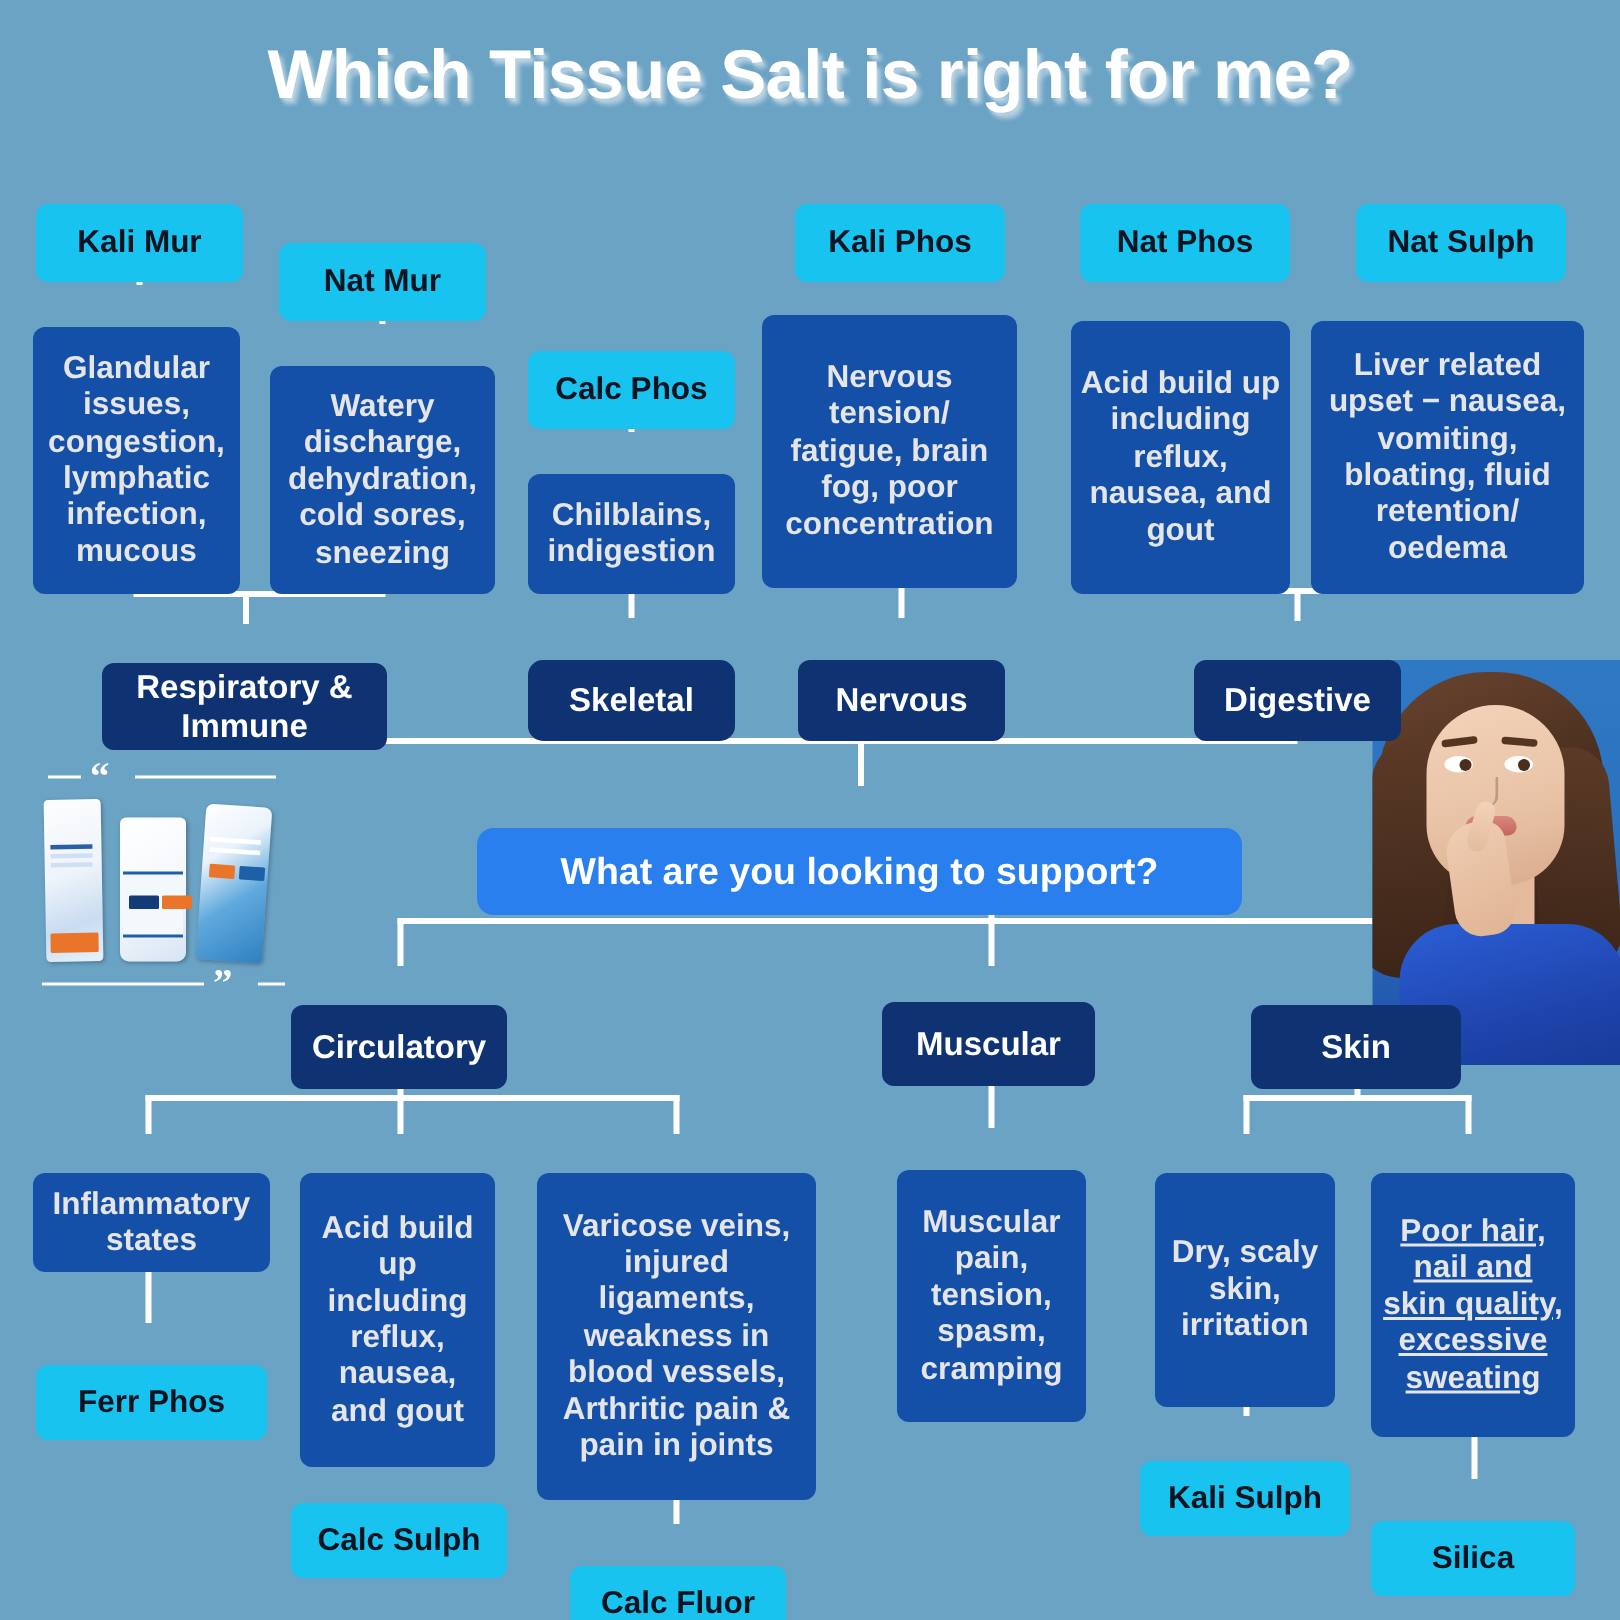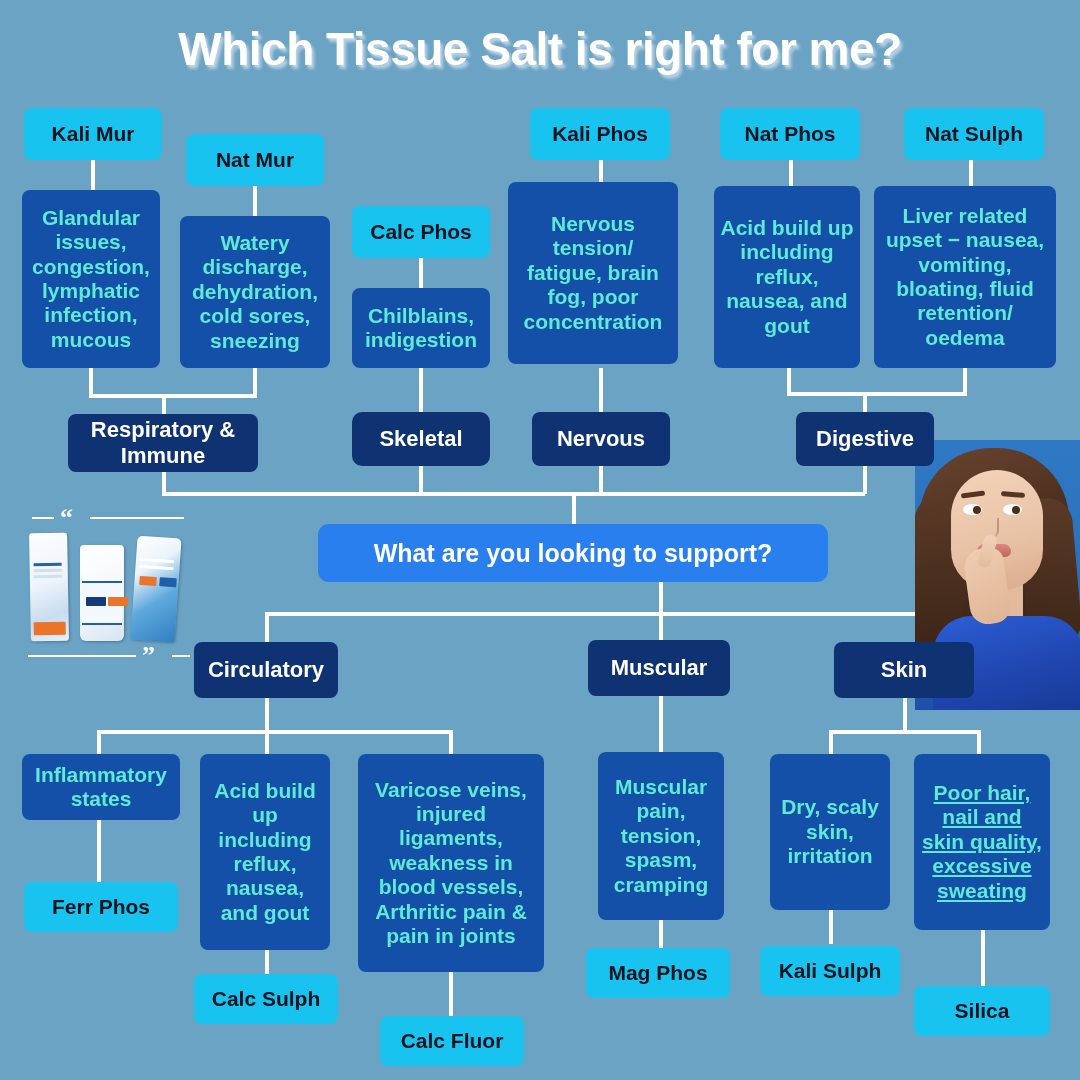--- a/index.html
+++ b/index.html
@@ -23,23 +23,24 @@
   .box{
     position:absolute;
     box-sizing:border-box;
     display:flex;align-items:center;justify-content:center;
     text-align:center;
     border-radius:8px;
     line-height:1.16;
     font-weight:bold;
     padding:4px 6px;
     z-index:3;
+    margin-top:28px;
   }
   .salt{ background:#19c3ef;color:#0a1420;font-size:21px; }
-  .symp{ background:#144fa8;color:#5eead4;font-size:21px; }
+  .symp{ background:#144fa8;color:#e5e5e5;font-size:21px; }
   .cat { background:#0e3272;color:#ffffff;font-size:22px; }
   .question{
     background:#2a7fef;color:#ffffff;font-size:25px;border-radius:10px;
   }
 
   .line{position:absolute;background:#ffffff;z-index:1;}
   .v{width:4px;}
   .h{height:4px;}
 
   
@@ -254,21 +255,20 @@
   <div class="line v" style="left:97px;top:820px;height:62px;"></div>
   <div class="line v" style="left:265px;top:950px;height:24px;"></div>
   <div class="line v" style="left:449px;top:972px;height:44px;"></div>
   <div class="line v" style="left:659px;top:920px;height:28px;"></div>
   <div class="line v" style="left:829px;top:910px;height:34px;"></div>
   <div class="line v" style="left:981px;top:930px;height:56px;"></div>
 
   <div class="box salt" style="left:24px;top:882px;width:154px;height:50px;">Ferr Phos</div>
   <div class="box salt" style="left:194px;top:974px;width:144px;height:50px;">Calc Sulph</div>
   <div class="box salt" style="left:380px;top:1016px;width:144px;height:50px;">Calc Fluor</div>
-  <div class="box salt" style="left:586px;top:948px;width:144px;height:50px;">Mag Phos</div>
   <div class="box salt" style="left:760px;top:946px;width:140px;height:50px;">Kali Sulph</div>
   <div class="box salt" style="left:914px;top:986px;width:136px;height:50px;">Silica</div>
 
   <div class="product">
     <div class="prule" style="left:10px;top:12px;width:22px;"></div>
     <div class="quote" style="left:38px;top:0px;">“</div>
     <div class="prule" style="left:68px;top:12px;width:94px;"></div>
 
     <div class="prodimg">
       <div class="pbox pcarton"></div>

